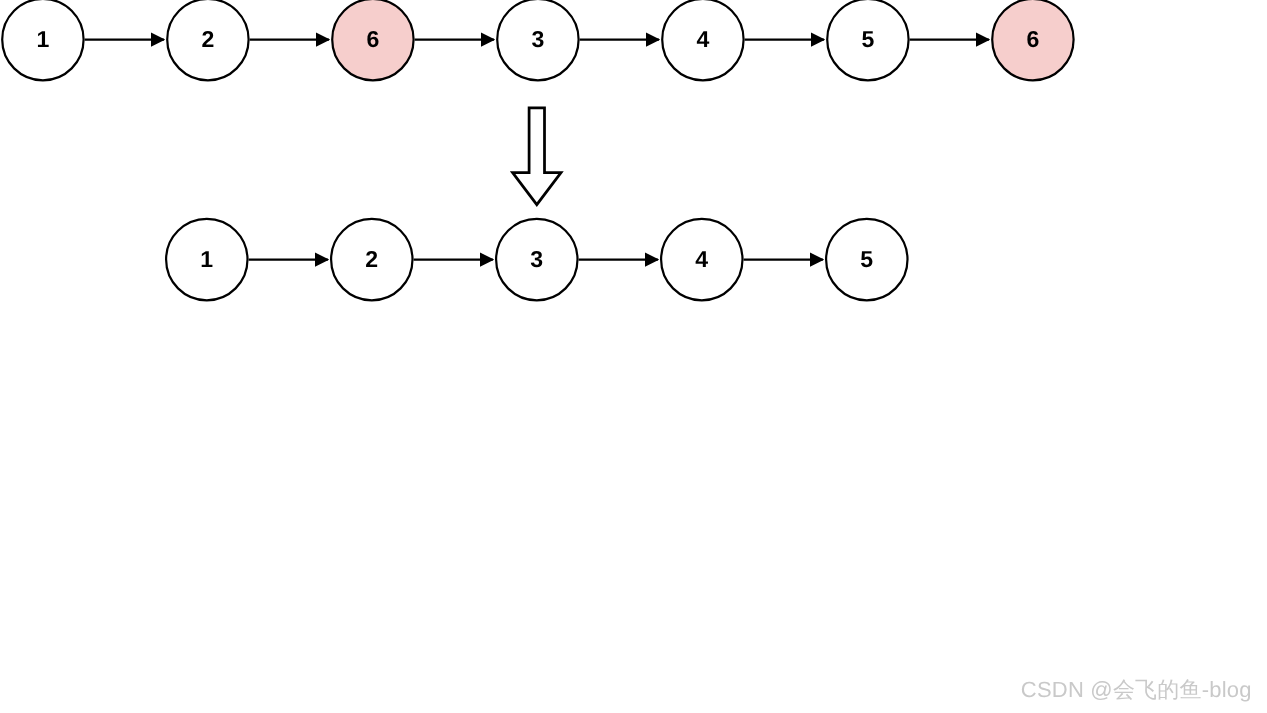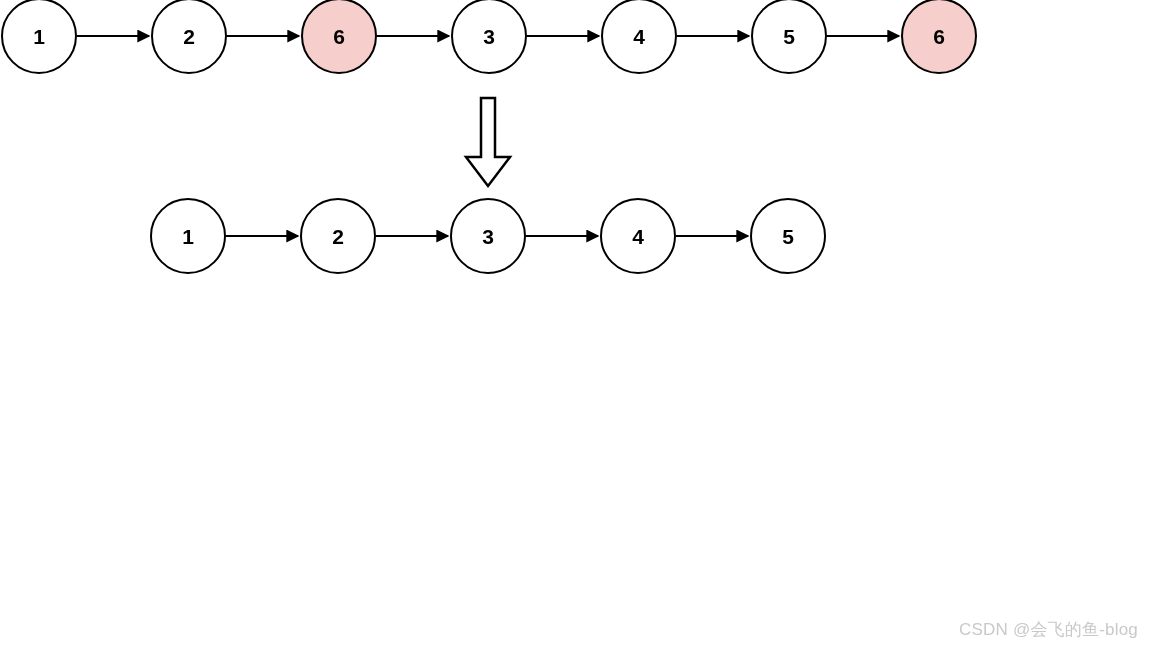--- a/index.html
+++ b/index.html
@@ -17,21 +17,21 @@
   }
   .diagram-svg {
     position: absolute;
     left: 0;
     top: 0;
   }
   .watermark {
     position: absolute;
     right: 14px;
     bottom: 8px;
-    font-size: 17px;
+    font-size: 20px;
     line-height: 1.2;
     color: #c9c9c9;
     letter-spacing: 0.2px;
     user-select: none;
     margin-top: 43px;
   }
 </style>
 </head>
 <body>
 

